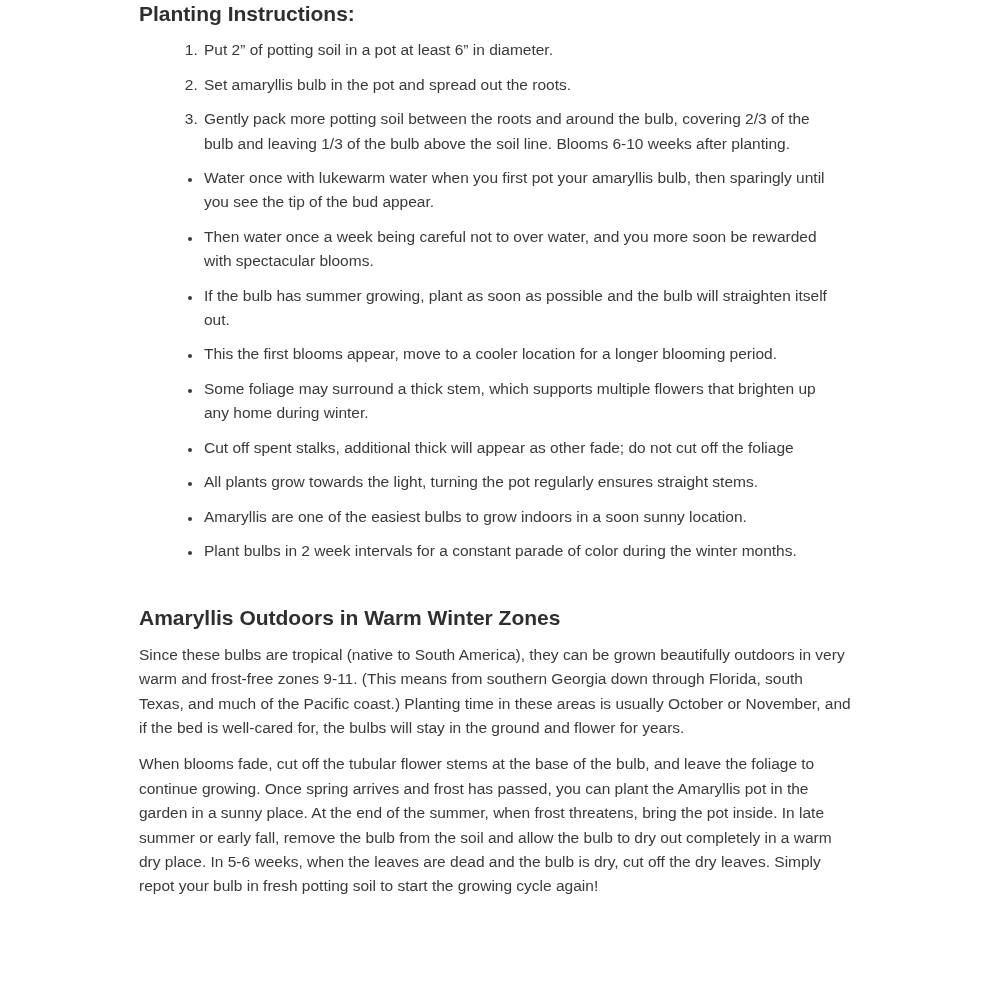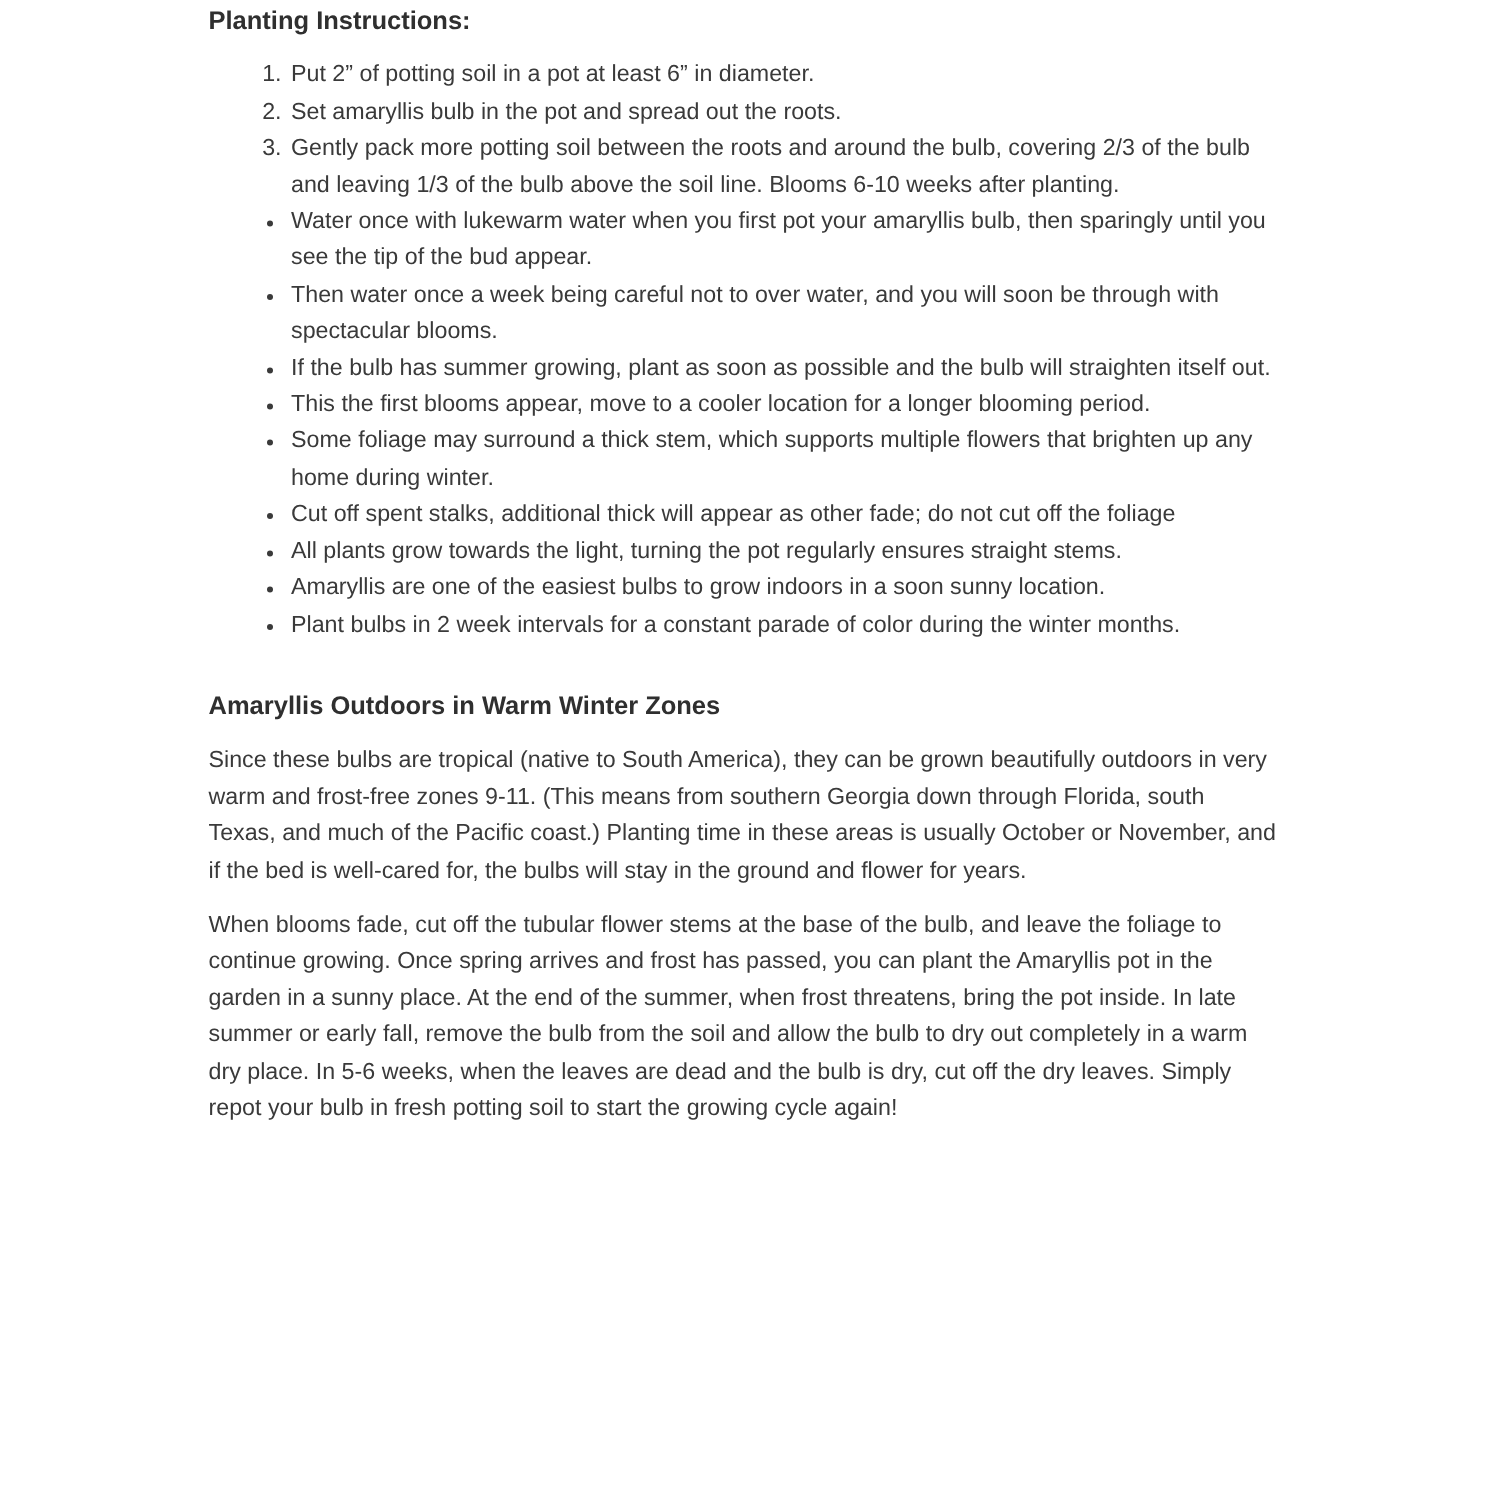--- a/index.html
+++ b/index.html
@@ -20,44 +20,44 @@
     box-sizing: border-box;
   }
   .content {
     position: absolute;
     left: 139px;
     top: 2px;
     width: 712px;
   }
   h3.sec-heading {
     font-family: "Liberation Sans", "DejaVu Sans", sans-serif;
-    font-size: 17px;
+    font-size: 21px;
     line-height: 24.4px;
     font-weight: bold;
     color: #2f2f2f;
     margin: 19px 0 12px 0;
   }
   h3.sec-heading.first {
     margin-top: 0;
   }
   h3.sec-heading.extra-gap {
-    margin-top: 30px;
+    margin-top: 43px;
   }
   ol.steps {
     margin: 0;
     padding: 0 0 0 53px;
     list-style: decimal outside;
   }
   ul.bullets {
     margin: 0;
     padding: 0 0 0 53px;
     list-style: disc outside;
   }
   ol.steps li, ul.bullets li {
-    margin: 0;
+    margin: 10px;
     padding: 0 0 0 2px;
   }
   ul.bullets li::marker {
     font-size: 12px;
   }
   p.body-para {
     margin: 12px 0 0 0;
   }
 </style>
 </head>
@@ -68,21 +68,21 @@
 
     <h3 class="sec-heading first">Planting Instructions:</h3>
     <ol class="steps">
       <li>Put 2” of potting soil in a pot at least 6” in diameter.</li>
       <li>Set amaryllis bulb in the pot and spread out the roots.</li>
       <li>Gently pack more potting soil between the roots and around the bulb, covering 2/3 of the bulb and leaving 1/3 of the bulb above the soil line. Blooms 6-10 weeks after planting.</li>
     </ol>
 
     <ul class="bullets">
       <li>Water once with lukewarm water when you first pot your amaryllis bulb, then sparingly until you see the tip of the bud appear.</li>
-      <li>Then water once a week being careful not to over water, and you will soon be through with spectacular blooms.</li>
+      <li>Then water once a week being careful not to over water, and you more soon be rewarded with spectacular blooms.</li>
     </ul>
 
     <ul class="bullets">
       <li>If the bulb has summer growing, plant as soon as possible and the bulb will straighten itself out.</li>
       <li>This the first blooms appear, move to a cooler location for a longer blooming period.</li>
       <li>Some foliage may surround a thick stem, which supports multiple flowers that brighten up any home during winter.</li>
       <li>Cut off spent stalks, additional thick will appear as other fade; do not cut off the foliage</li>
       <li>All plants grow towards the light, turning the pot regularly ensures straight stems.</li>
       <li>Amaryllis are one of the easiest bulbs to grow indoors in a soon sunny location.</li>
       <li>Plant bulbs in 2 week intervals for a constant parade of color during the winter months.</li>

